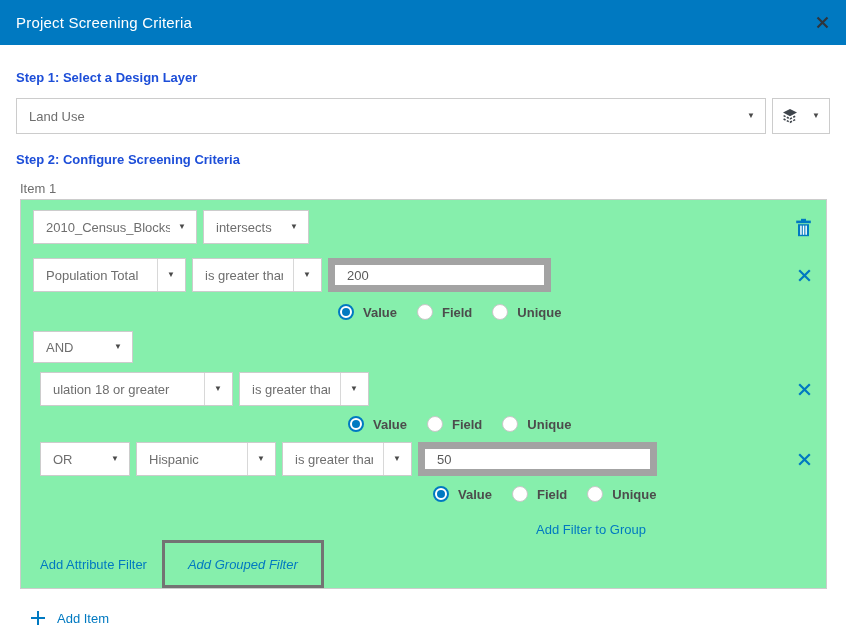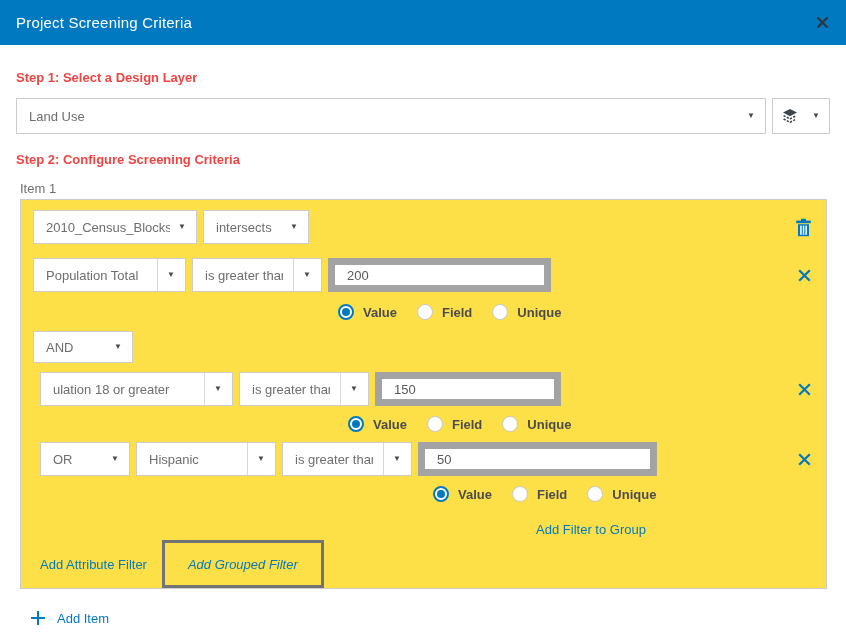--- a/index.html
+++ b/index.html
@@ -6,42 +6,42 @@
   html,body { width:846px; height:632px; background:#ffffff; overflow:hidden;
     font-family:"Liberation Sans","DejaVu Sans",sans-serif; }
 
   
   .hdr { height:45px; background:#0079c1; display:flex; align-items:center;
     padding:0 16px; }
   .hdr-title { color:#ffffff; font-size:15px; font-weight:normal; letter-spacing:.2px; }
   .hdr-close { margin-left:auto; cursor:pointer; display:flex; align-items:center; }
 
   .content { padding:0 16px; }
-  .step-heading { margin-top:25px; font-size:13px; font-weight:bold; color:#ef4444; }
+  .step-heading { margin-top:25px; font-size:13px; font-weight:bold; color:#1d4ed8; }
 
   
   .sel { height:36px; border:1px solid #cccccc; background:#fff; display:flex;
     align-items:center; padding:0 10px 0 12px; font-size:13px; color:#6e6e6e;
     cursor:pointer; }
   .sel .txt { flex:1; white-space:nowrap; overflow:hidden; }
   .caret { font-size:8px; color:#4a4a4a; margin-left:8px; line-height:1; }
   .combo .caret-sec { align-self:stretch; display:flex; align-items:center;
     border-left:1px solid #d8d8d8; padding-left:9px; margin-left:10px; }
   .combo .caret-sec .caret { margin-left:0; }
 
   .layer-row { margin-top:13px; display:flex; gap:6px; }
   .layer-sel { flex:1; }
   .layer-btn { width:58px; height:36px; border:1px solid #cccccc; display:flex;
     align-items:center; justify-content:center; gap:6px; cursor:pointer; background:#fff; }
 
   .item-label { margin-top:14px; margin-left:4px; font-size:13px; color:#6e6e6e; }
 
   
   .panel { margin-top:3px; margin-left:4px; width:807px; border:1px solid #cccccc;
-    background:#fde047; padding:0 14px 0 12px; }
+    background:#86efac; padding:0 14px 0 12px; }
   .prow { display:flex; align-items:center; gap:6px; }
   .prow .sel, .prow .combo, .prow input { height:34px; }
   .prow input { border:7px solid #a3a3a3; padding:0 12px; font-size:13px;
     color:#595959; outline:none; }
   .indent { margin-left:7px; }
   .icon-btn { margin-left:auto; cursor:pointer; display:flex; align-items:center; }
 
   
   .radio-row { display:flex; align-items:center; }
   .radio { width:16px; height:16px; border-radius:50%; border:1px solid #c7c7c7;
@@ -168,21 +168,20 @@
         <span class="caret-sec">
             <span class="caret">▼</span>
           </span>
       </div>
       <div class="sel combo" style="width:130px;">
         <span class="txt">is greater than</span>
         <span class="caret-sec">
             <span class="caret">▼</span>
           </span>
       </div>
-      <input style="width: 186px;" value="150">
       <span class="icon-btn">
         <svg width="15" height="15" viewBox="0 0 15 15">
           <path d="M2.2 2.2 L12.8 12.8 M12.8 2.2 L2.2 12.8" stroke="#0079c1" stroke-width="2.2"></path>
         </svg>
       </span>
     </div>
 
     <div class="radio-row" style="margin-top:10px; margin-left:315px;">
       <span class="radio checked"></span>
       <span class="rlabel">Value</span>

